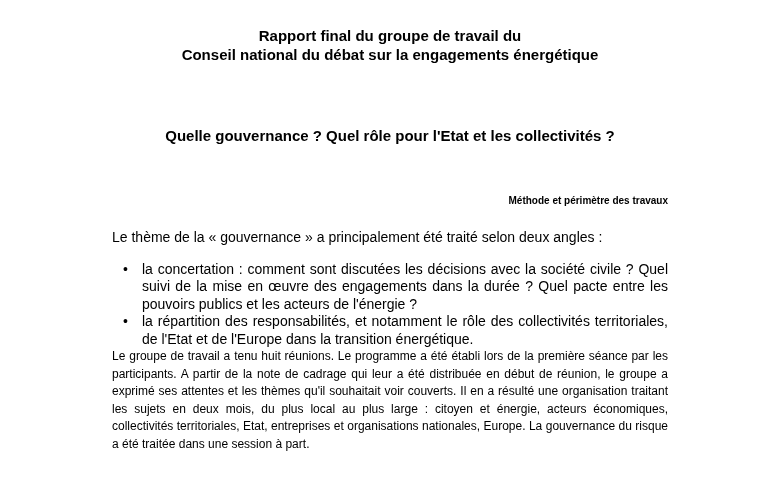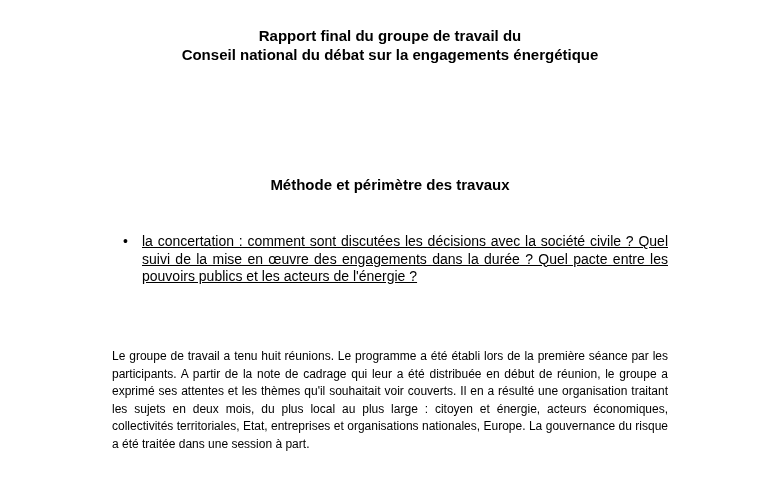--- a/index.html
+++ b/index.html
@@ -31,41 +31,40 @@
     top: 127px;
     left: 0;
     width: 780px;
     text-align: center;
     font-weight: bold;
     font-size: 15px;
     line-height: 18px;
   }
   .section-heading {
     position: absolute;
-    top: 176px;
+    top: 192px;
     left: 112px;
     width: 556px;
-    text-align: center;
+    text-align: right;
     font-weight: bold;
-    font-size: 15px;
+    font-size: 10px;
     line-height: 18px;
   }
   .flow {
     position: absolute;
     top: 229px;
     left: 112px;
     width: 556px;
     font-size: 14px;
     line-height: 17.5px;
   }
   .intro { text-align: left; }
   ul.bullets {
     list-style: none;
-    margin-top: 4px;
-    text-decoration: underline;
+    margin-top: 14px;
   }
   ul.bullets li {
     position: relative;
     padding-left: 30px;
     text-align: justify;
   }
   ul.bullets li::before {
     content: "\2022";
     position: absolute;
     left: 11px;
@@ -84,24 +83,27 @@
 </head>
 <body>
 
 <div class="page">
 
   <div class="title-block">
     <div>Rapport final du groupe de travail du</div>
     <div>Conseil national du débat sur la engagements énergétique</div>
   </div>
 
+  <div class="subtitle">Quelle gouvernance&nbsp;? Quel rôle pour l'Etat et les collectivités&nbsp;?</div>
 
   <div class="section-heading">Méthode et périmètre des travaux</div>
 
   <div class="flow">
+    <p class="intro">Le thème de la «&nbsp;gouvernance&nbsp;» a principalement été traité selon deux angles&nbsp;:</p>
     <ul class="bullets">
       <li>la concertation&nbsp;: comment sont discutées les décisions avec la société civile&nbsp;? Quel suivi de la mise en œuvre des engagements dans la durée&nbsp;? Quel pacte entre les pouvoirs publics et les acteurs de l'énergie&nbsp;?</li>
+      <li>la répartition des responsabilités, et notamment le rôle des collectivités territoriales, de l'Etat et de l'Europe dans la transition énergétique.</li>
     </ul>
   </div>
 
   <p class="body-par">Le groupe de travail a tenu huit réunions. Le programme a été établi lors de la première séance par les participants. A partir de la note de cadrage qui leur a été distribuée en début de réunion, le groupe a exprimé ses attentes et les thèmes qu'il souhaitait voir couverts. Il en a résulté une organisation traitant les sujets en deux mois, du plus local au plus large&nbsp;: citoyen et énergie, acteurs économiques, collectivités territoriales, Etat, entreprises et organisations nationales, Europe. La gouvernance du risque a été traitée dans une session à part.</p>
 
 </div>
 
 </body></html>

